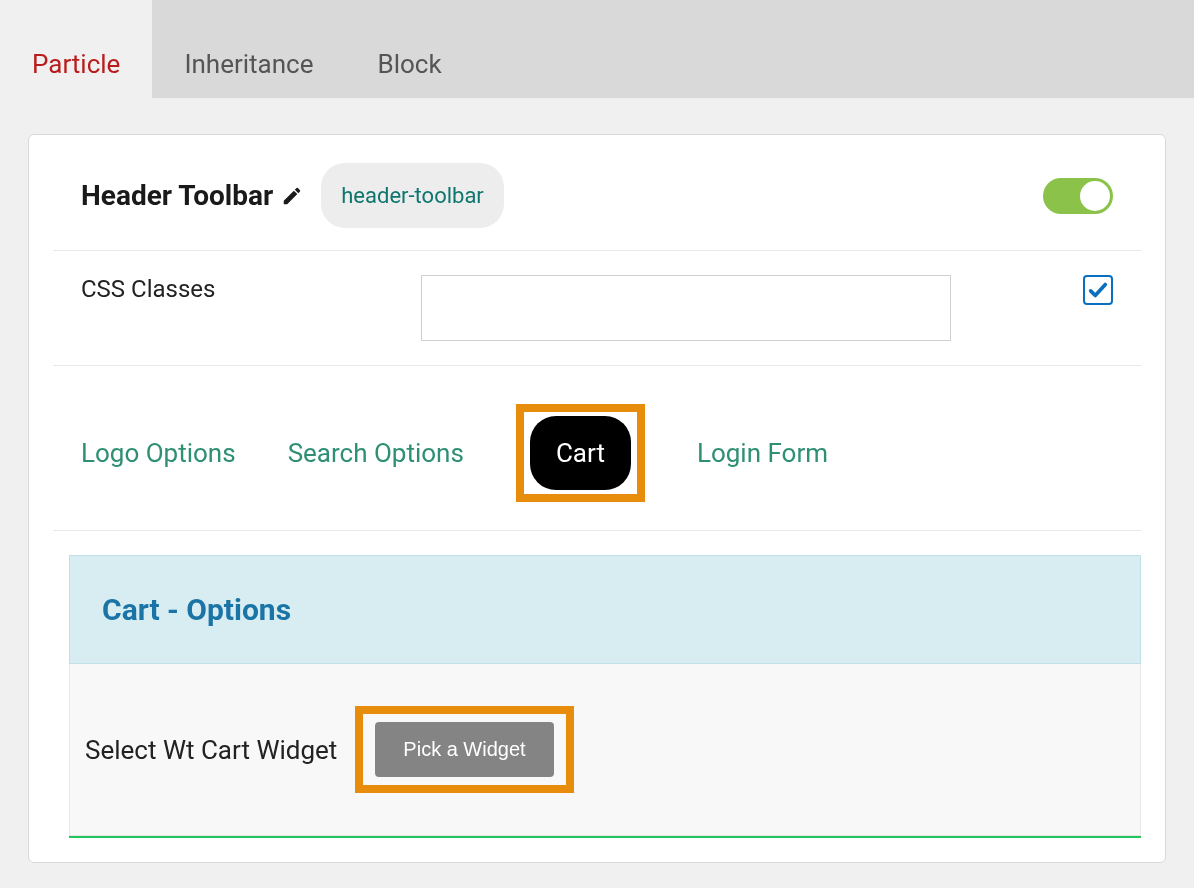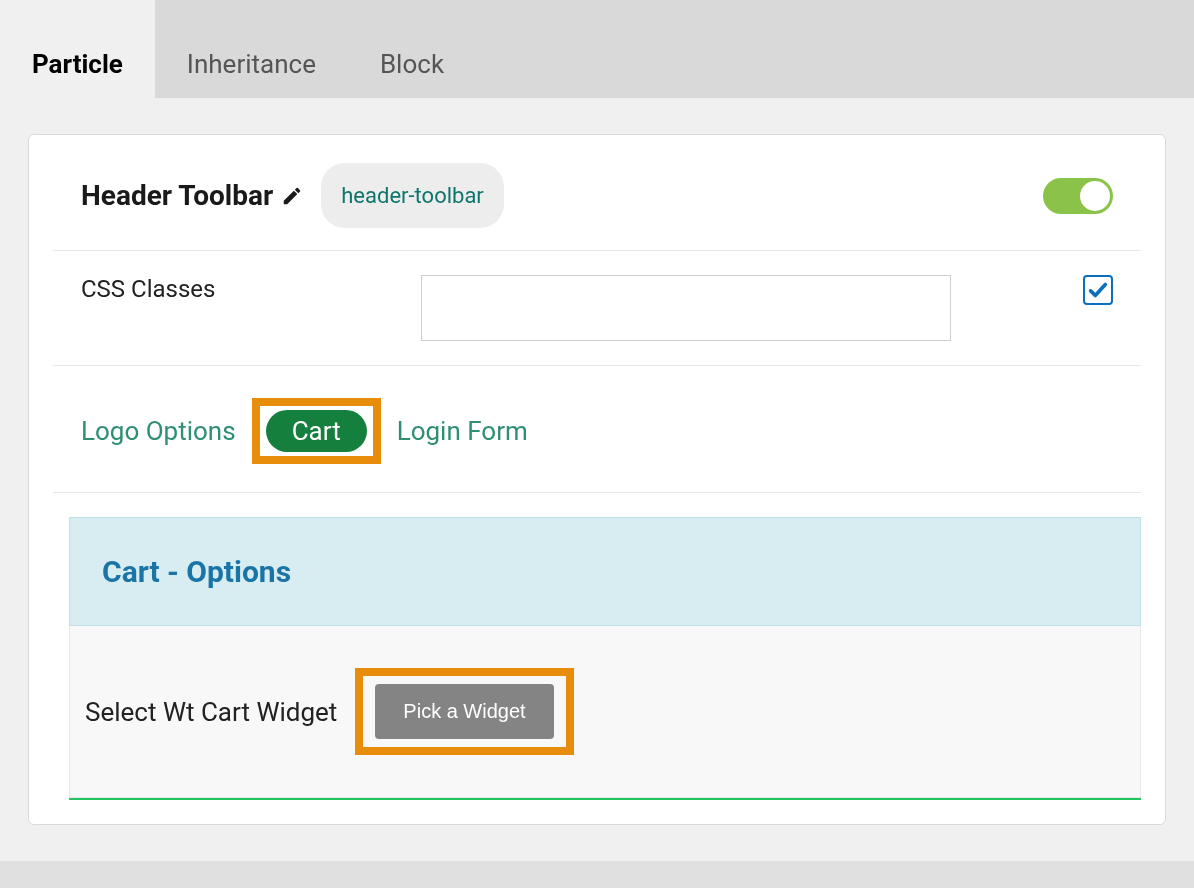--- a/index.html
+++ b/index.html
@@ -24,22 +24,21 @@
   .tab {
     padding: 30px 32px 0 32px;
     font-size: 26px;
     color: #555;
     cursor: pointer;
     display: flex;
     align-items: center;
   }
   .tab.active {
     background: #f0f0f0;
-    color: #000000;
-    font-weight: bold;
+    color: #b91c1c;
   }
   
   .content-wrap {
     padding: 36px 28px 0 28px;
   }
   .panel {
     background: #fff;
     border: 1px solid #d9d9d9;
     border-radius: 6px;
     padding: 0;
@@ -122,33 +121,33 @@
     cursor: pointer;
     background: #fff;
   }
   .checkbox svg { display: block; }
   
   .subtabs {
     display: flex;
     align-items: center;
     padding: 20px 28px 28px 28px;
     border-bottom: 1px solid #e8e8e8;
-    margin: 12px 24px;
-    gap: 16px;
+    margin: 18px 24px;
+    gap: 52px;
     text-align: right;
   }
   .subtab {
     font-size: 26px;
     color: #2e8f74;
     cursor: pointer;
   }
   .subtab-pill {
-    background: #15803d;
+    background: #000000;
     color: #fff;
-    padding: 6px 26px;
+    padding: 22px 26px;
     border-radius: 26px;
     font-size: 26px;
     cursor: pointer;
     display: inline-block;
   }
   .highlight-frame {
     border: 8px solid #e88c0c;
     padding: 4px 6px;
     display: inline-flex;
     align-items: center;
@@ -245,20 +244,21 @@
         <input class="text-input" type="text" value="" style="">
         <div class="checkbox">
           <svg width="22" height="22" viewBox="0 0 24 24" fill="none" stroke="#0b6fbf" stroke-width="4" stroke-linecap="round" stroke-linejoin="round">
             <polyline points="4 13 9 18 20 6"></polyline>
           </svg>
         </div>
       </div>
 
       <div class="subtabs">
         <span class="subtab">Logo Options</span>
+        <span class="subtab">Search Options</span>
         <span class="highlight-frame">
           <span class="subtab-pill">Cart</span>
         </span>
         <span class="subtab">Login Form</span>
       </div>
 
       <div class="section">
         <div class="section-header">Cart - Options</div>
         <div class="section-body">
           <span class="section-label">Select Wt Cart Widget</span>

